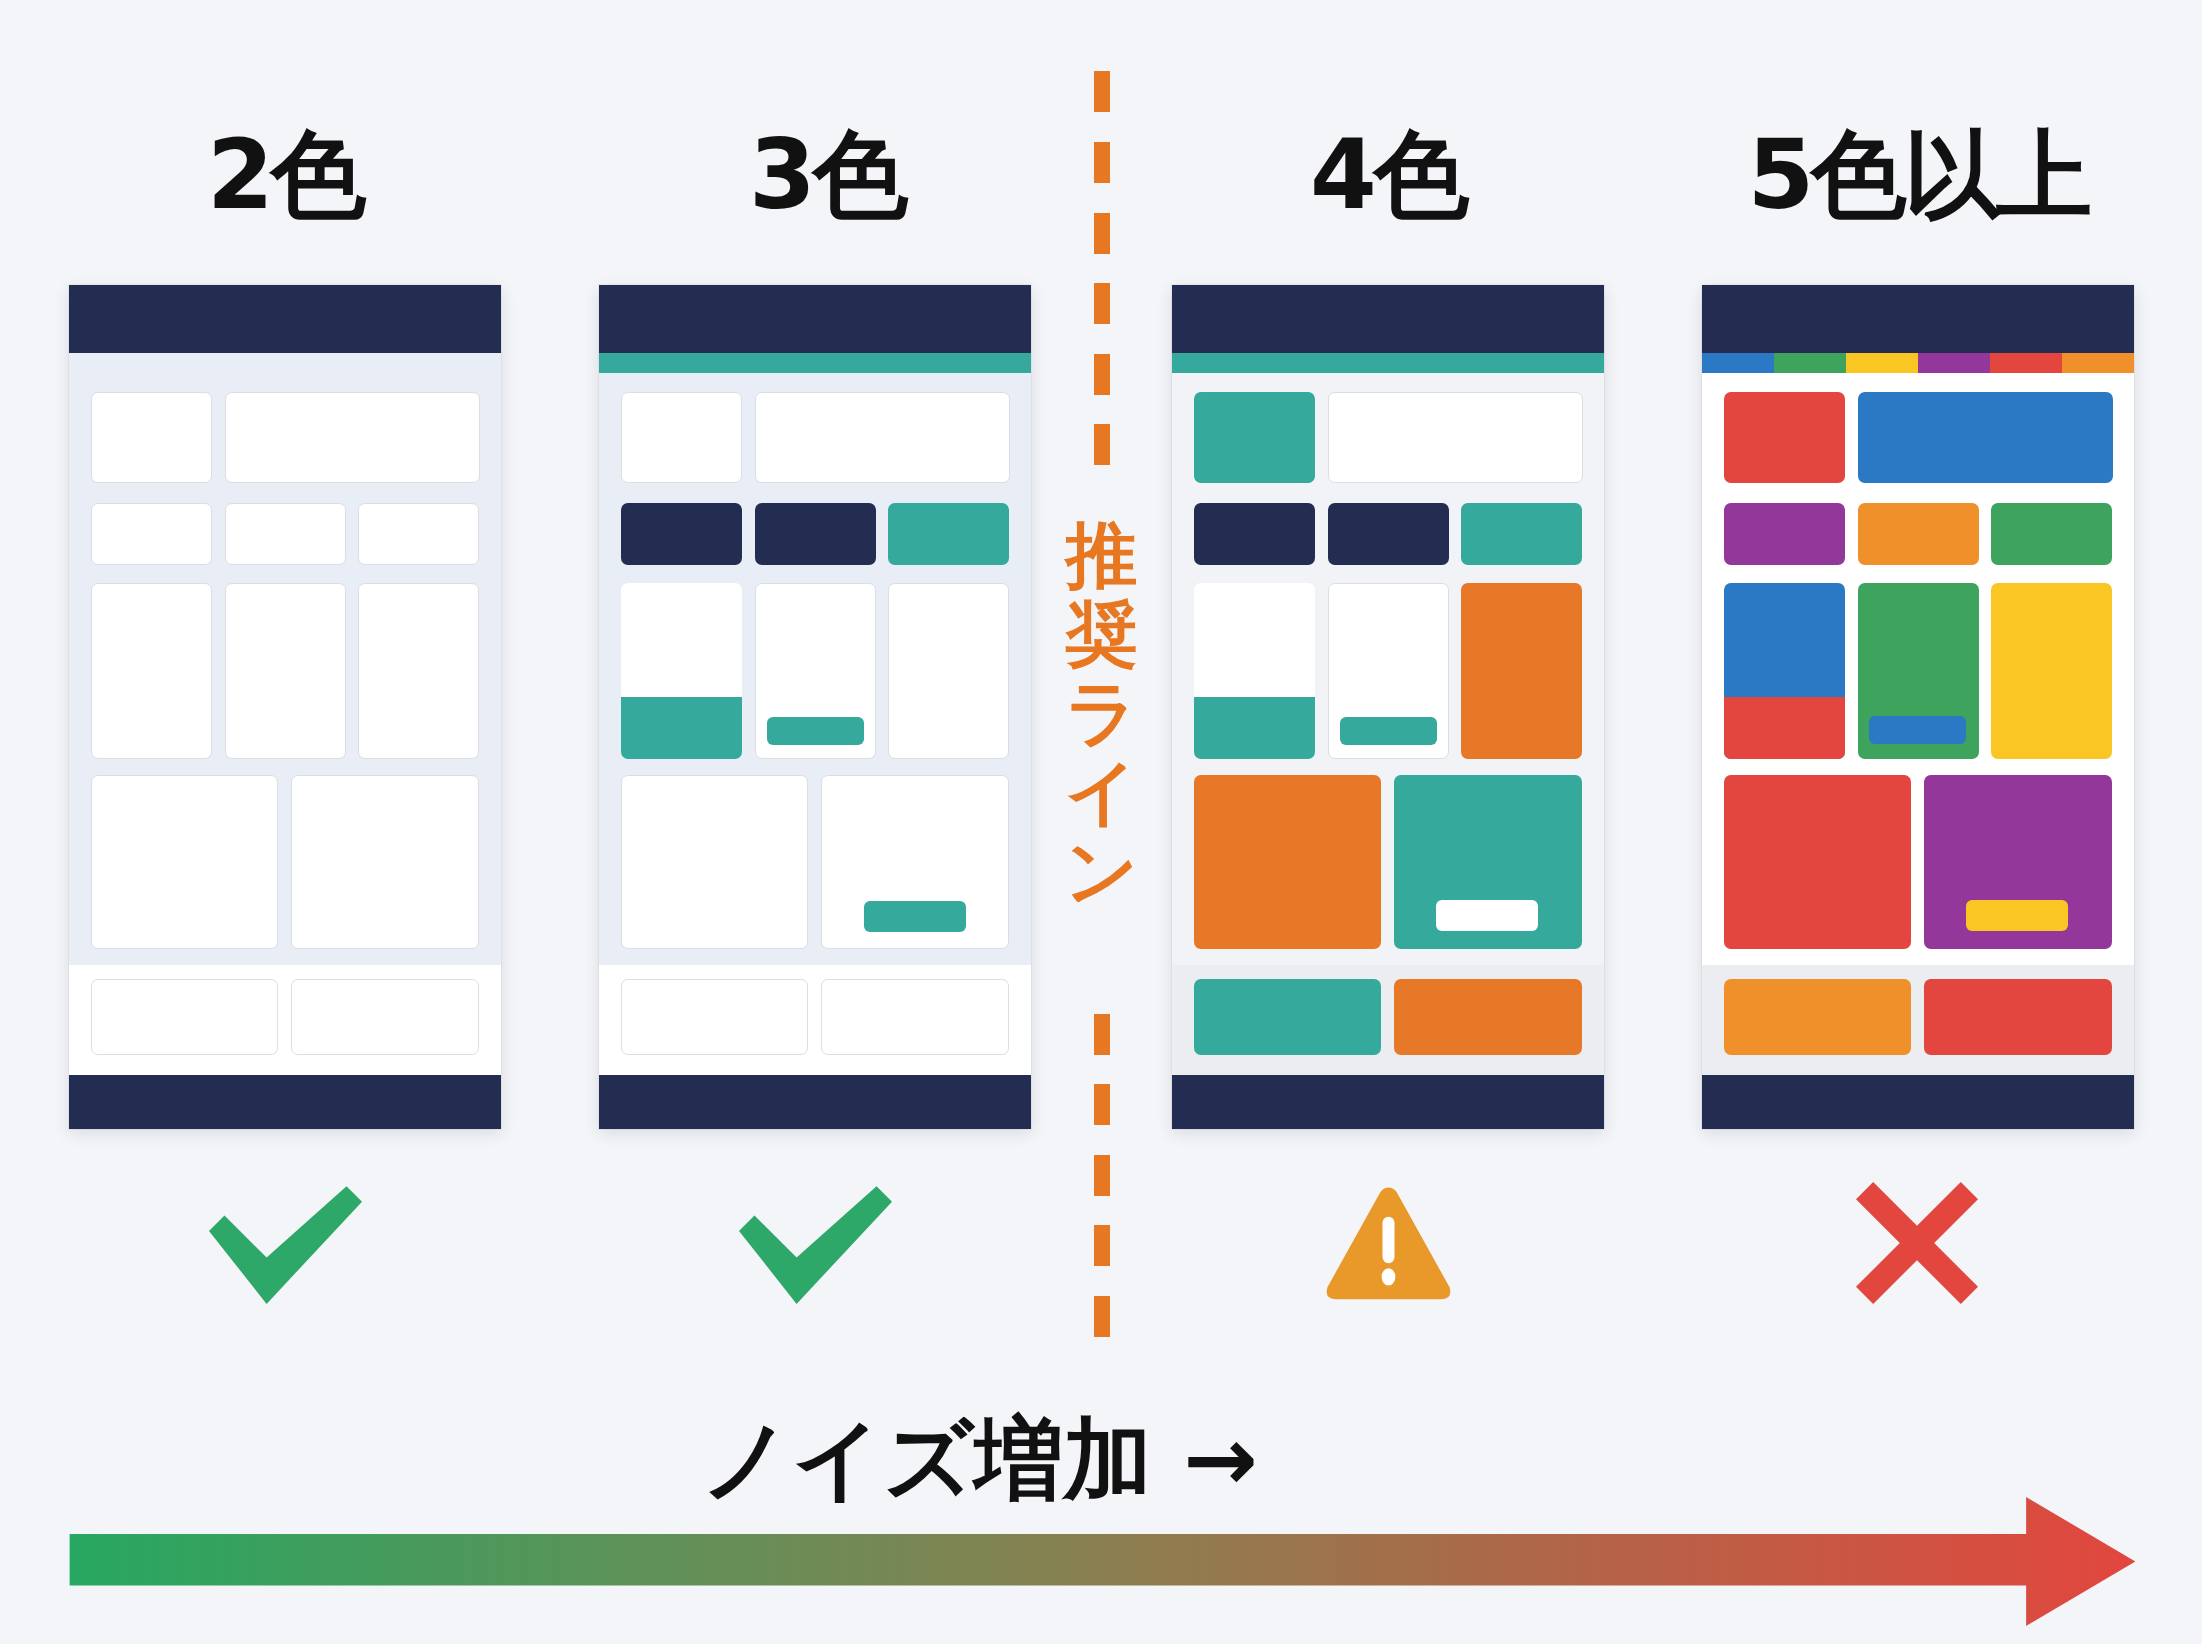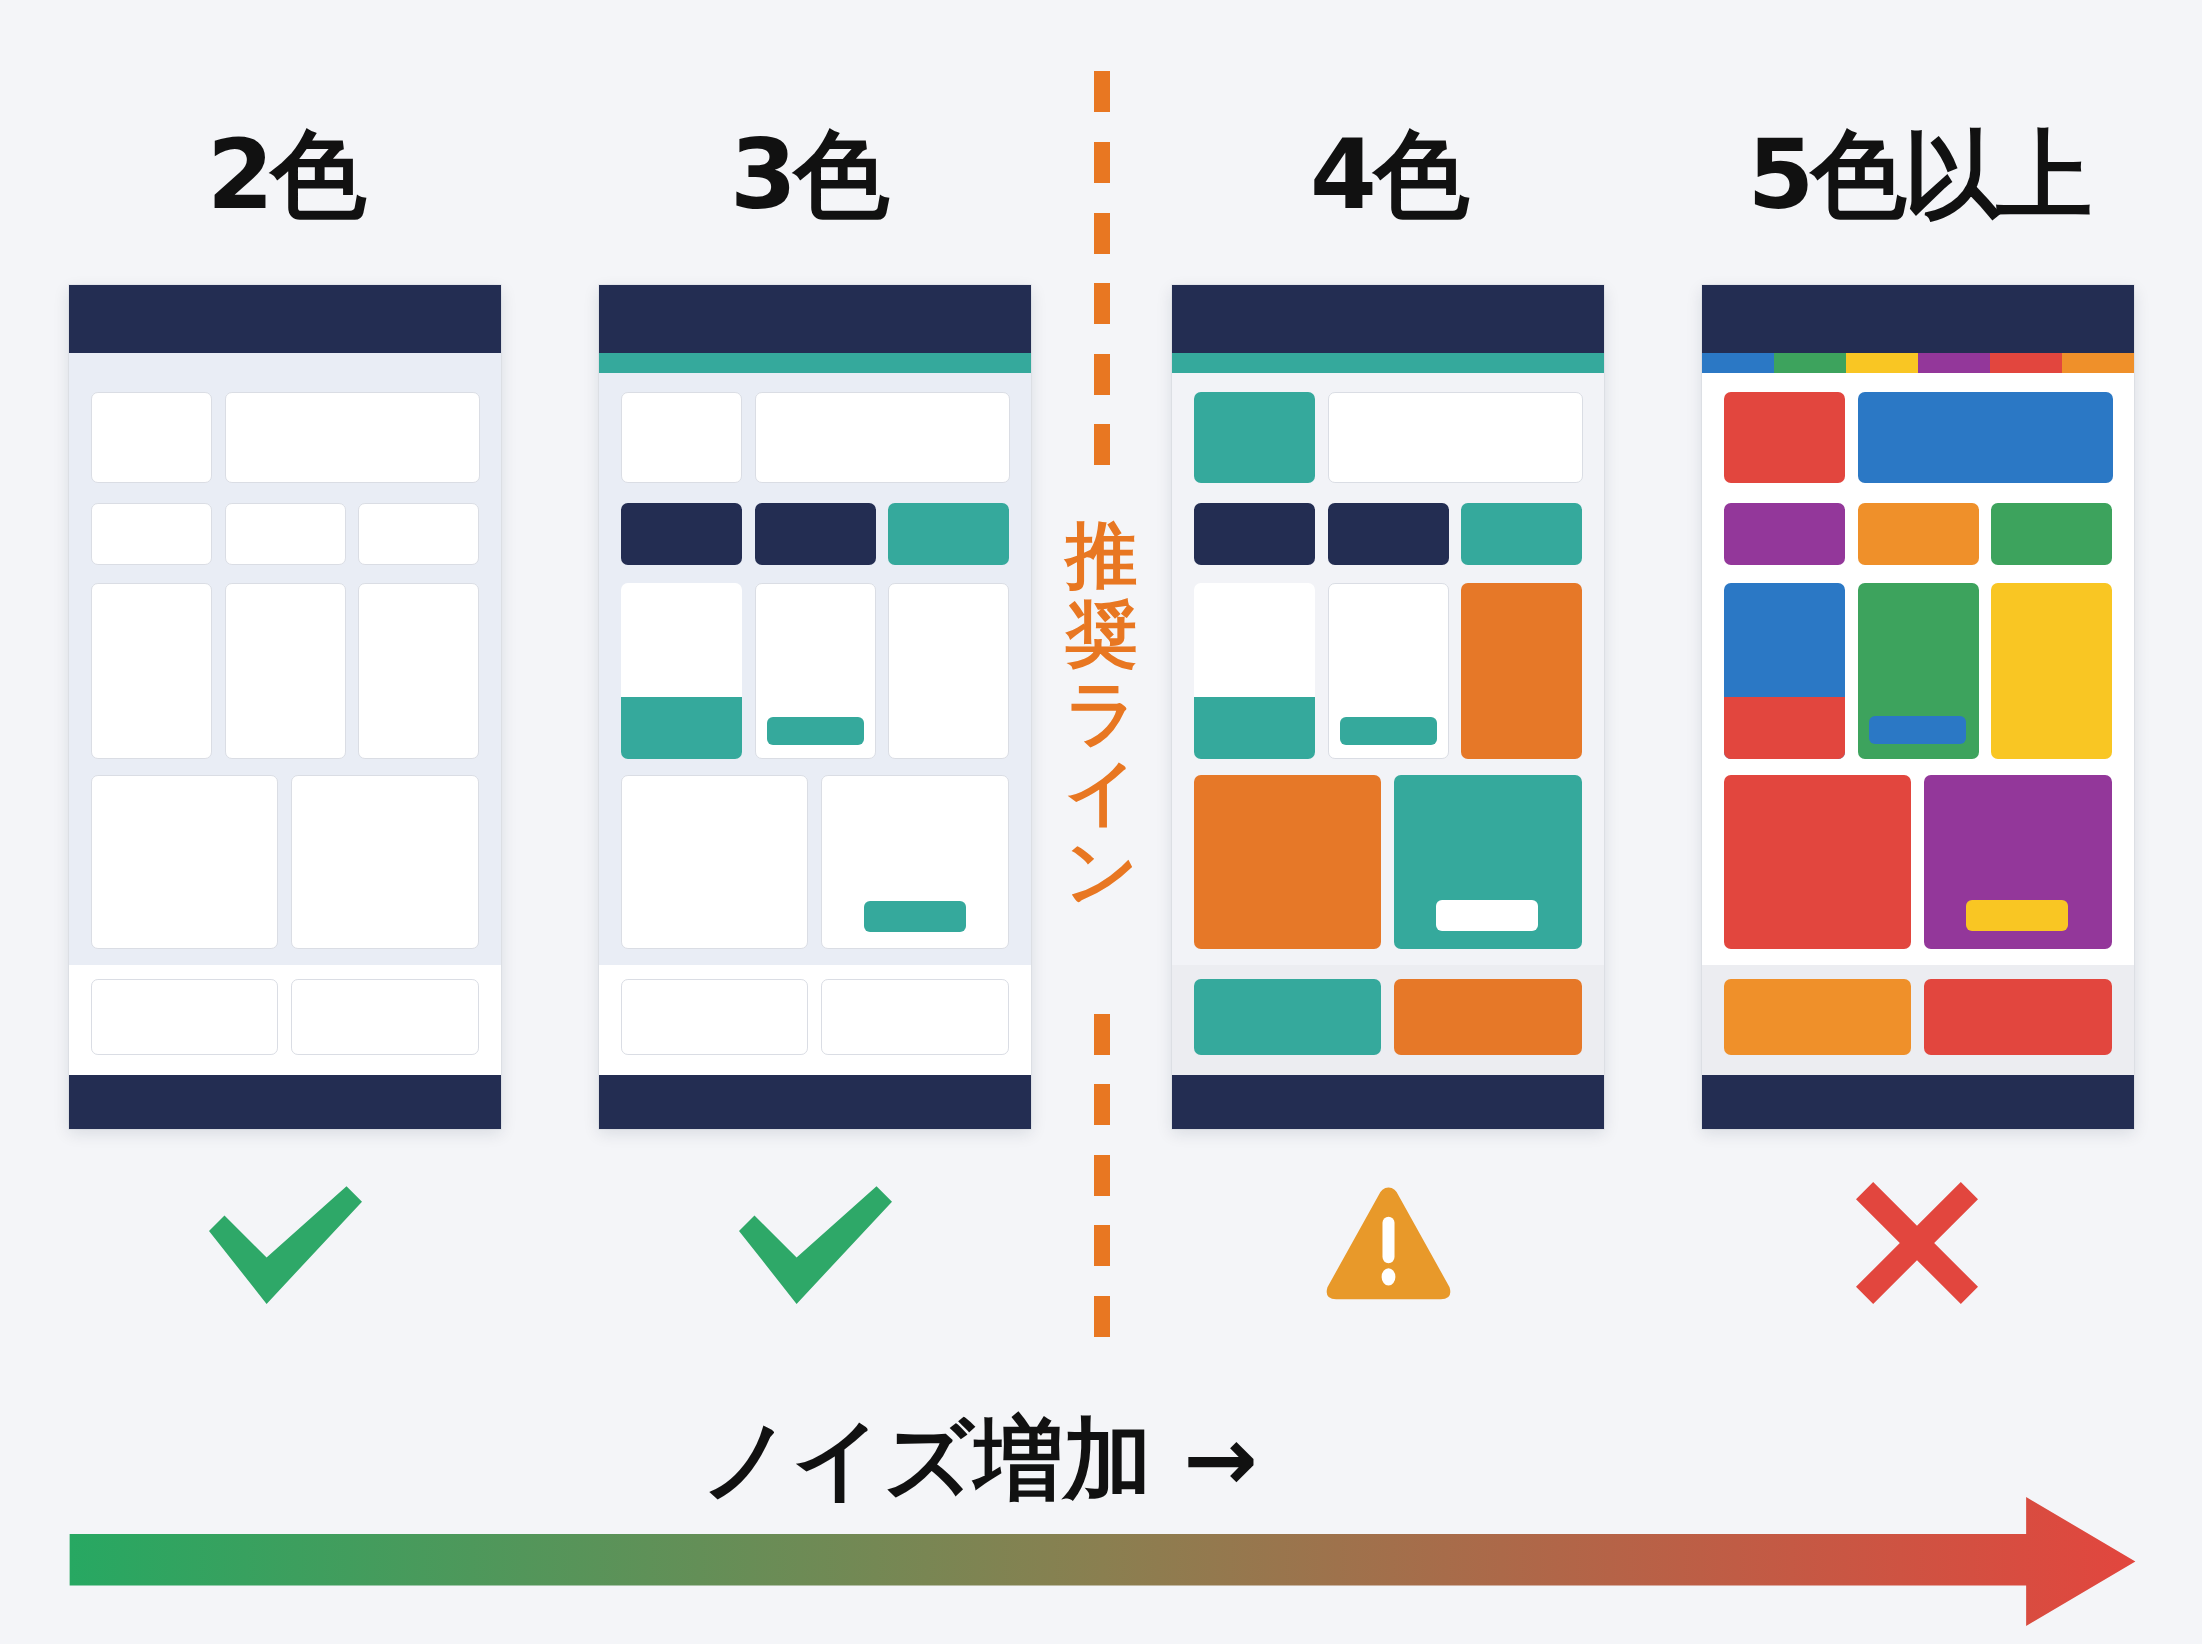--- a/index.html
+++ b/index.html
@@ -45,21 +45,21 @@
     position: absolute; left: 0; width: 2054px; top: 1408px; text-align: center;
     font-size: 89px; font-weight: bold; color: #111111; line-height: 103px;
   }
   .noise-label .txt { margin-left: -95px; }
   .arrow { position: absolute; left: 69px; top: 1497px; }
 </style>
 </head>
 <body>
 
 <div class="label" style="left:69px">2色</div>
-<div class="label" style="left:592px">3色</div>
+<div class="label" style="left:611px">3色</div>
 <div class="label" style="left:1172px">4色</div>
 <div class="label" style="left:1702px">5色以上</div>
 
 <div id="phones">
     <div class="phone" style="left: 69px; background: rgb(233, 237, 245);">
       <div class="hdr"></div>
       <div class="lower" style="background: rgb(255, 255, 255);"></div>
       <div class="card" style="left: 22.4px; top: 107px; width: 121px; height: 91px; background: rgb(255, 255, 255);"></div>
       <div class="card" style="left: 156px; top: 107px; width: 255px; height: 91px; background: rgb(255, 255, 255);"></div>
       <div class="card" style="left: 22.4px; top: 218px; width: 121px; height: 62px; background: rgb(255, 255, 255);"></div>

